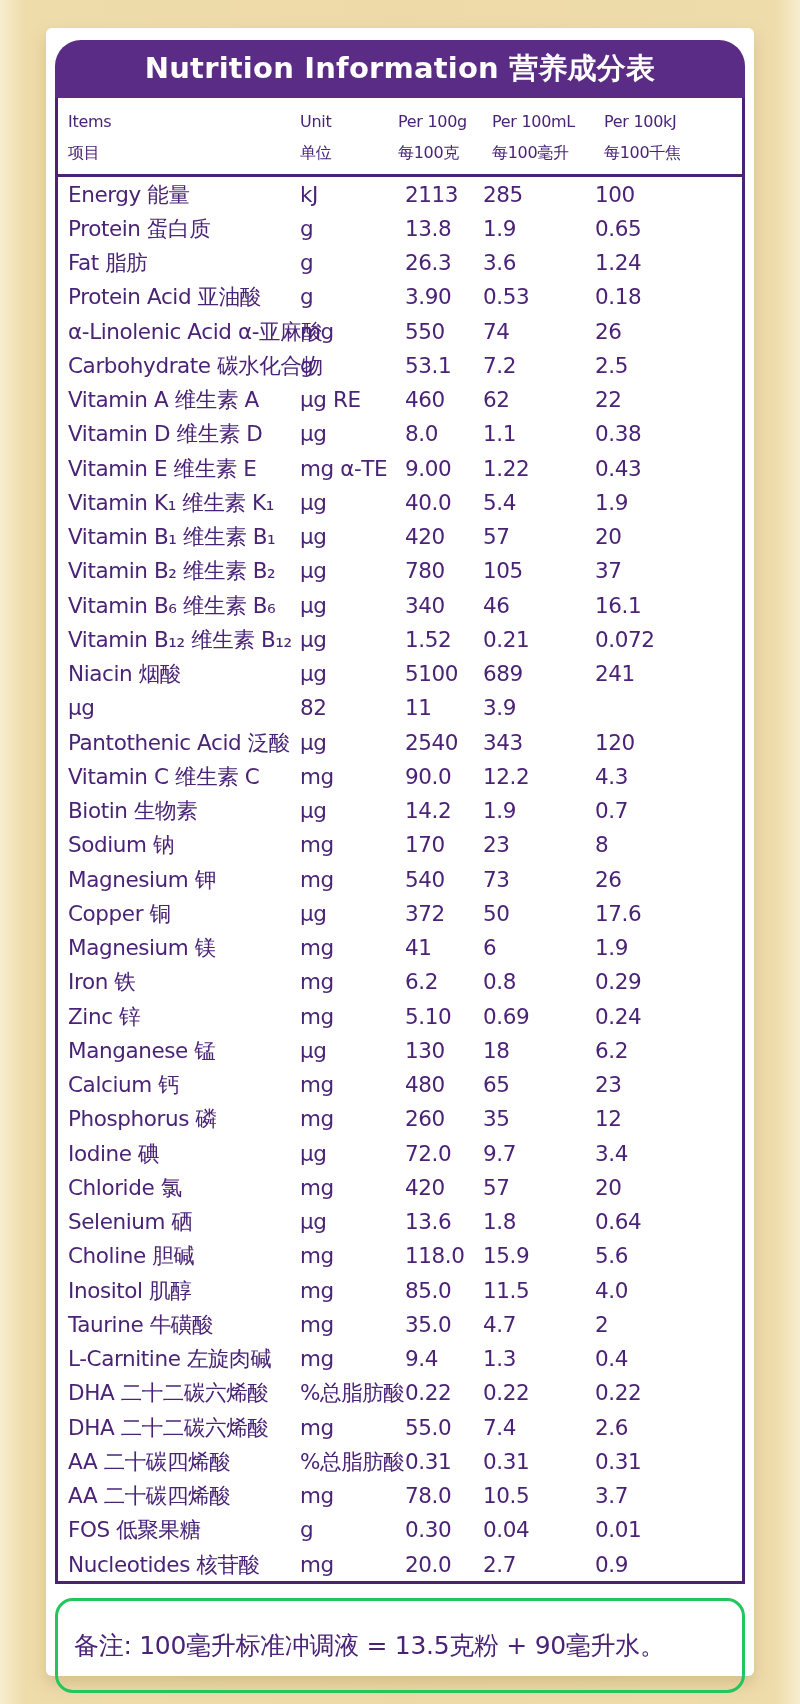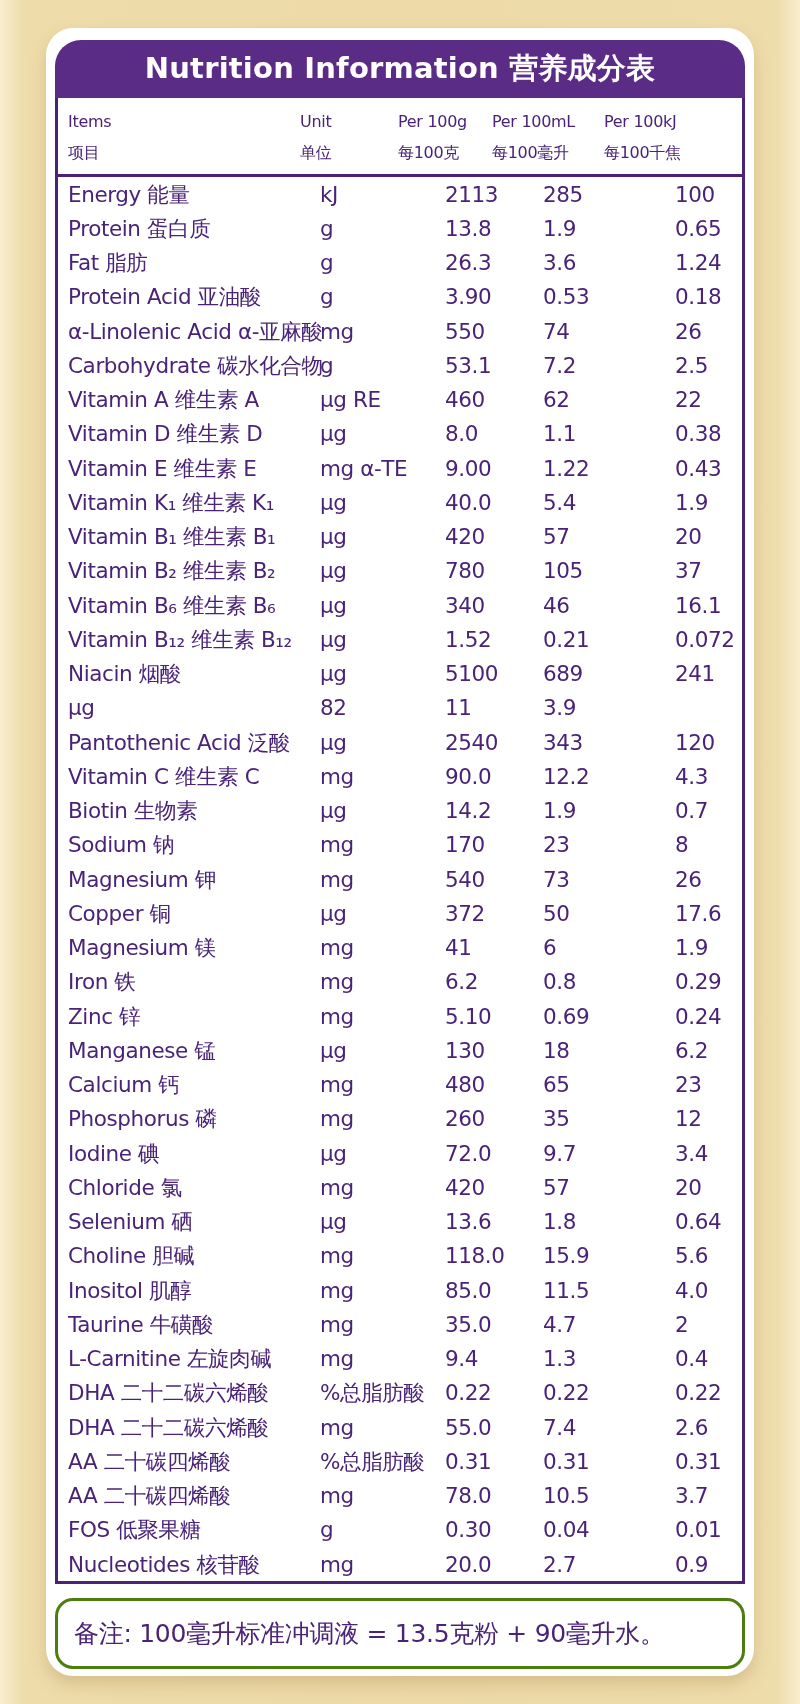--- a/index.html
+++ b/index.html
@@ -4,21 +4,21 @@
 <style>
   html,body{margin:0;padding:0;}
   body{
     width:800px;height:1704px;position:relative;overflow:hidden;
     background:linear-gradient(90deg,#f8eecf 0%, #eedcab 3%, #eddaa8 50%, #eedcab 97%, #f8eecf 100%);
     font-family:"DejaVu Sans","Liberation Sans",sans-serif;
     color:#4a2377;
   }
   .card{
     position:absolute;left:46px;top:28px;width:708px;height:1648px;
-    background:#ffffff;border-radius:27px;
+    background:#ffffff;border-radius:6px;
     box-shadow:0 8px 16px rgba(170,140,80,0.35);
     padding:12px 0 0 0;box-sizing:border-box;
   }
   .banner{
     margin:0 9px;height:58px;
     background:#5b2c85;border-radius:26px 26px 0 0;
     display:flex;align-items:center;justify-content:center;
   }
   .banner span{
     color:#ffffff;font-size:29px;font-weight:bold;letter-spacing:0.2px;white-space:nowrap;
@@ -30,28 +30,28 @@
   .t-head{
     display:grid;grid-template-columns:232px 98px 94px 112px 1fr;
     padding:8px 0 6px 10px;border-bottom:3px solid #4a2377;
   }
   .t-head .hc div{
     font-size:16px;line-height:31px;white-space:nowrap;letter-spacing:-0.3px;
   }
   .t-body{padding-left:10px;}
   .t-row{
     display:grid;grid-template-columns:232px 105px 78px 112px 1fr;
-    height:34.25px;align-items:center;gap:20px;
+    height:34.25px;align-items:center;
   }
   .t-row span{
     font-size:21.5px;white-space:nowrap;letter-spacing:-0.4px;
   }
   .note-box{
-    margin:14px 9px 0 9px;border:3px solid #4d7c0f;border-radius:18px;
-    padding:16px 16px;box-sizing:border-box;
+    margin:14px 9px 0 9px;border:3px solid #22c55e;border-radius:18px;
+    padding:28px 16px;box-sizing:border-box;
   }
   .note-box span{font-size:25px;letter-spacing:-0.3px;white-space:nowrap;}
 </style>
 </head>
 <body>
 
 <div class="card">
 
   <div class="banner">
     <span>Nutrition Information 营养成分表</span>

